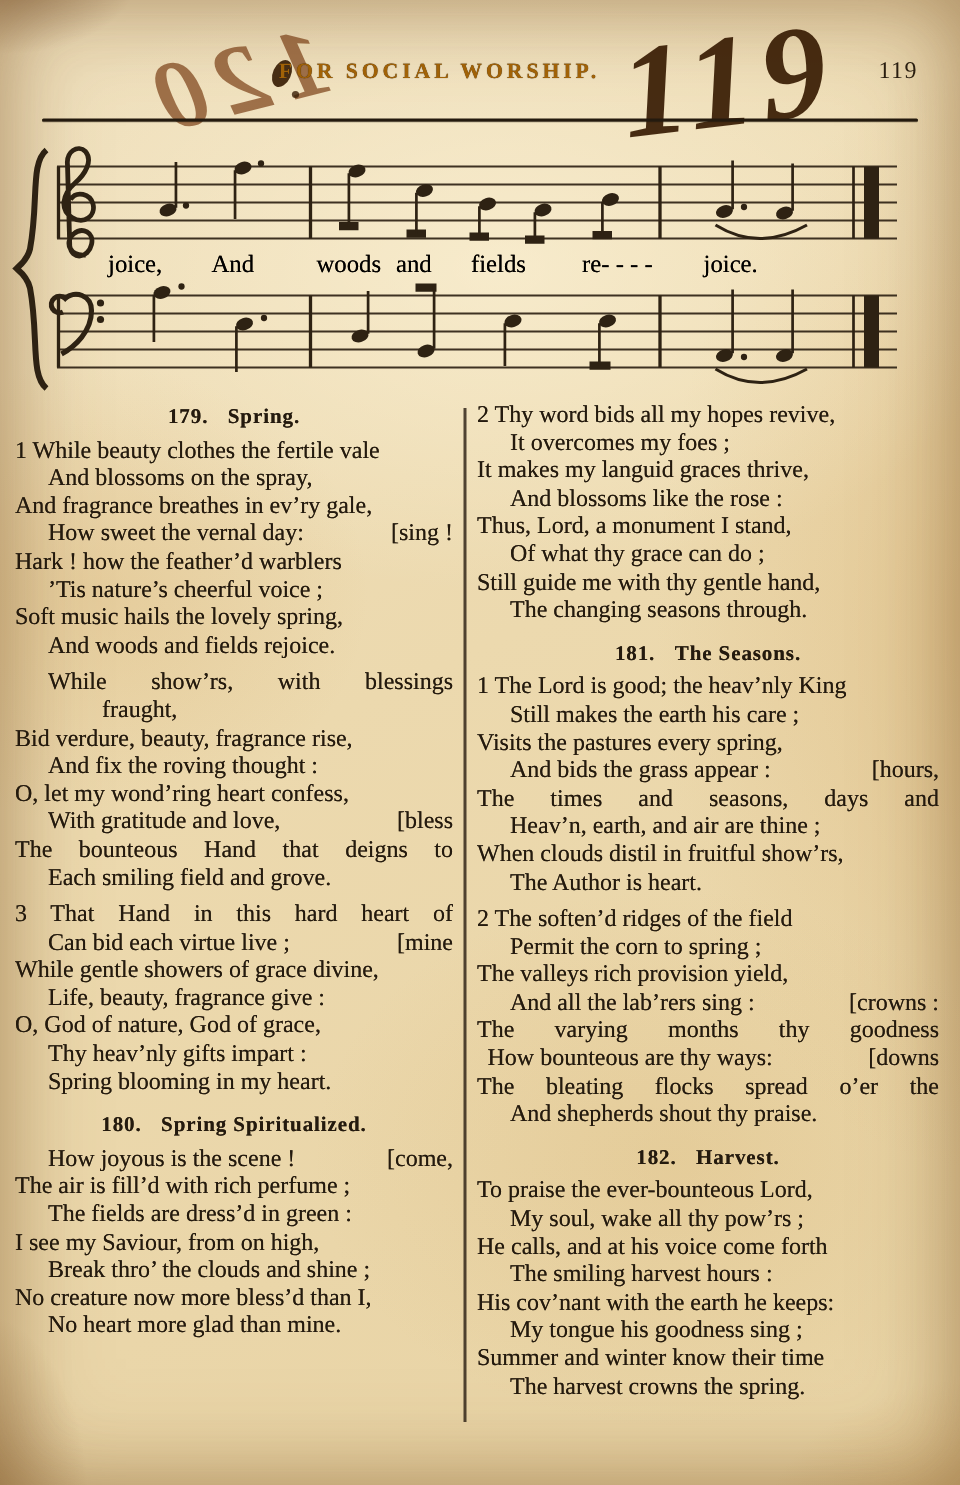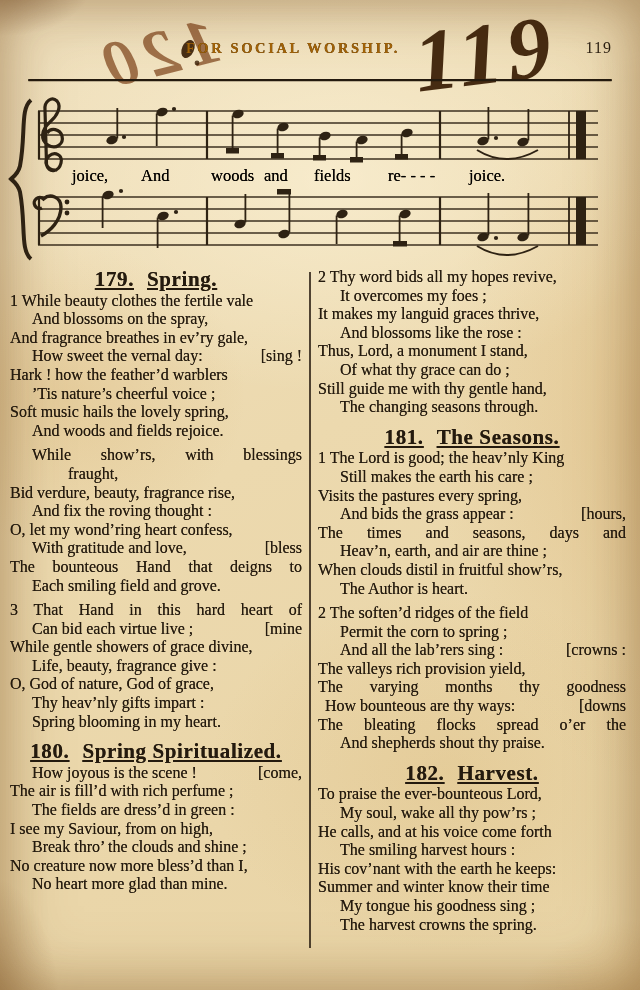--- a/index.html
+++ b/index.html
@@ -39,22 +39,22 @@
   .lyr4{left:314px}.lyr5{left:388px}.lyr6{left:469px}
 
   
   .cols{position:absolute;top:268px;left:10px;width:620px;display:flex;gap:16px;}
   .col{font-size:16px;line-height:18.6px;}
   .col.left{width:292px;}
   .col.right{width:308px;}
   .divider{position:absolute;top:272px;left:309px;width:1.6px;height:676px;background:rgba(44,32,19,.82);}
 
   .row{text-shadow:0 0 .4px rgba(36,26,14,.8);}
-  .row.heading{display:flex;justify-content:center;gap:13px;font-weight:bold;font-size:21px;
-    letter-spacing:.6px;margin:2px 0 3px;text-decoration:underline;}
+  .row.heading{display:flex;justify-content:center;gap:13px;font-weight:bold;font-size:14px;
+    letter-spacing:.6px;margin:2px 0 3px;}
   .row.heading .txt{font-weight:bold;}
   .row.line{display:flex;}
   .row.line.j{display:block;text-align:justify;text-align-last:justify;}
   .row .catch{margin-left:auto;padding-left:6px;}
   .row .hnum:empty,.row .catch:empty{display:none;}
   .row.vgap{height:6px;}
   .row.hgap{height:9px;}
   .i0{padding-left:0;align-items:center;}
   .i1{padding-left:22px;}
   .i2{padding-left:58px;}
@@ -508,30 +508,30 @@
         <span class="txt">2 The soften’d ridges of the field</span>
 
       </div>
 
       <div class="row line i1">
 
         <span class="txt">Permit the corn to spring ;</span>
 
       </div>
 
+      <div class="row line i0">
+
+        <span class="txt">The valleys rich provision yield,</span>
+
+      </div>
+
       <div class="row line i1">
 
         <span class="txt">And all the lab’rers sing :</span>
         <span class="catch">[crowns :</span>
-      </div>
-
-      <div class="row line i0">
-
-        <span class="txt">The valleys rich provision yield,</span>
-
       </div>
 
       <div class="row line i0 j">
         
         <span class="txt">The varying months thy goodness</span>
         
       </div>
 
       <div class="row line ih">
 
@@ -586,29 +586,29 @@
         <span class="txt">The smiling harvest hours :</span>
 
       </div>
 
       <div class="row line i0">
 
         <span class="txt">His cov’nant with the earth he keeps:</span>
 
       </div>
 
+      <div class="row line i1">
+
+        <span class="txt">My tongue his goodness sing ;</span>
+
+      </div>
+
       <div class="row line i0">
 
         <span class="txt">Summer and winter know their time</span>
-
-      </div>
-
-      <div class="row line i1">
-
-        <span class="txt">My tongue his goodness sing ;</span>
 
       </div>
 
       <div class="row line i1">
 
         <span class="txt">The harvest crowns the spring.</span>
 
       </div>
     </div>
 </div>

